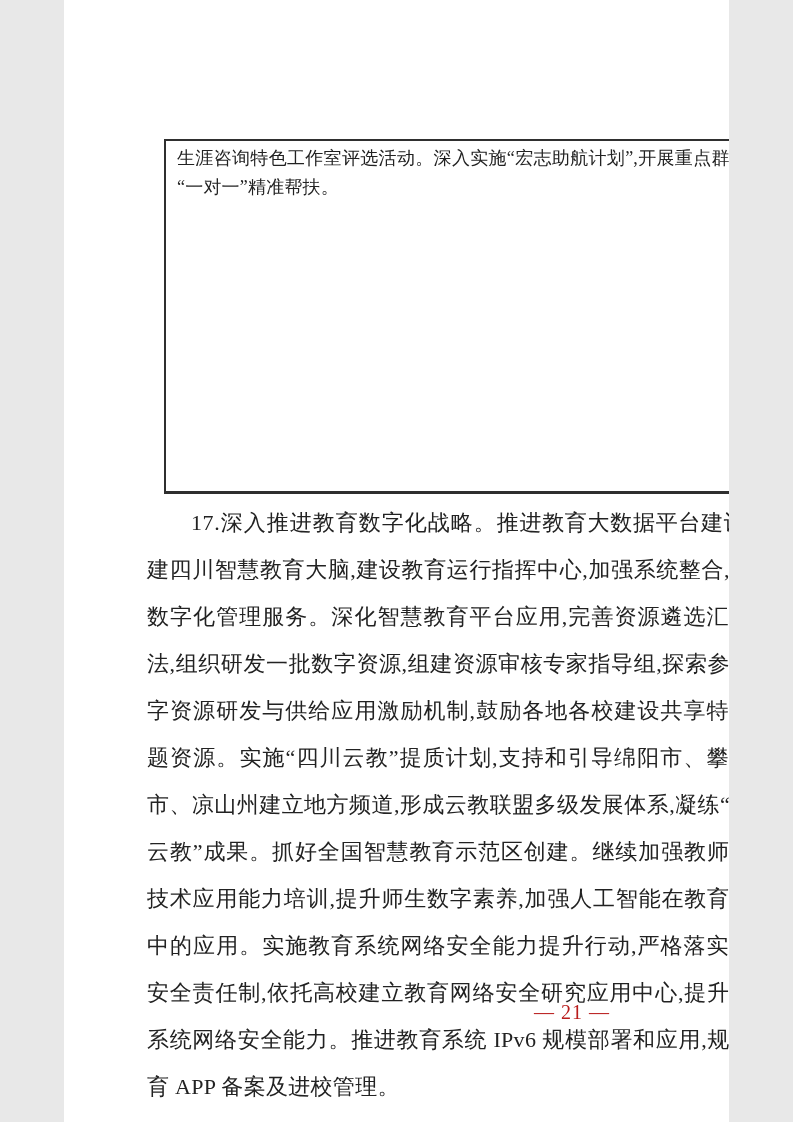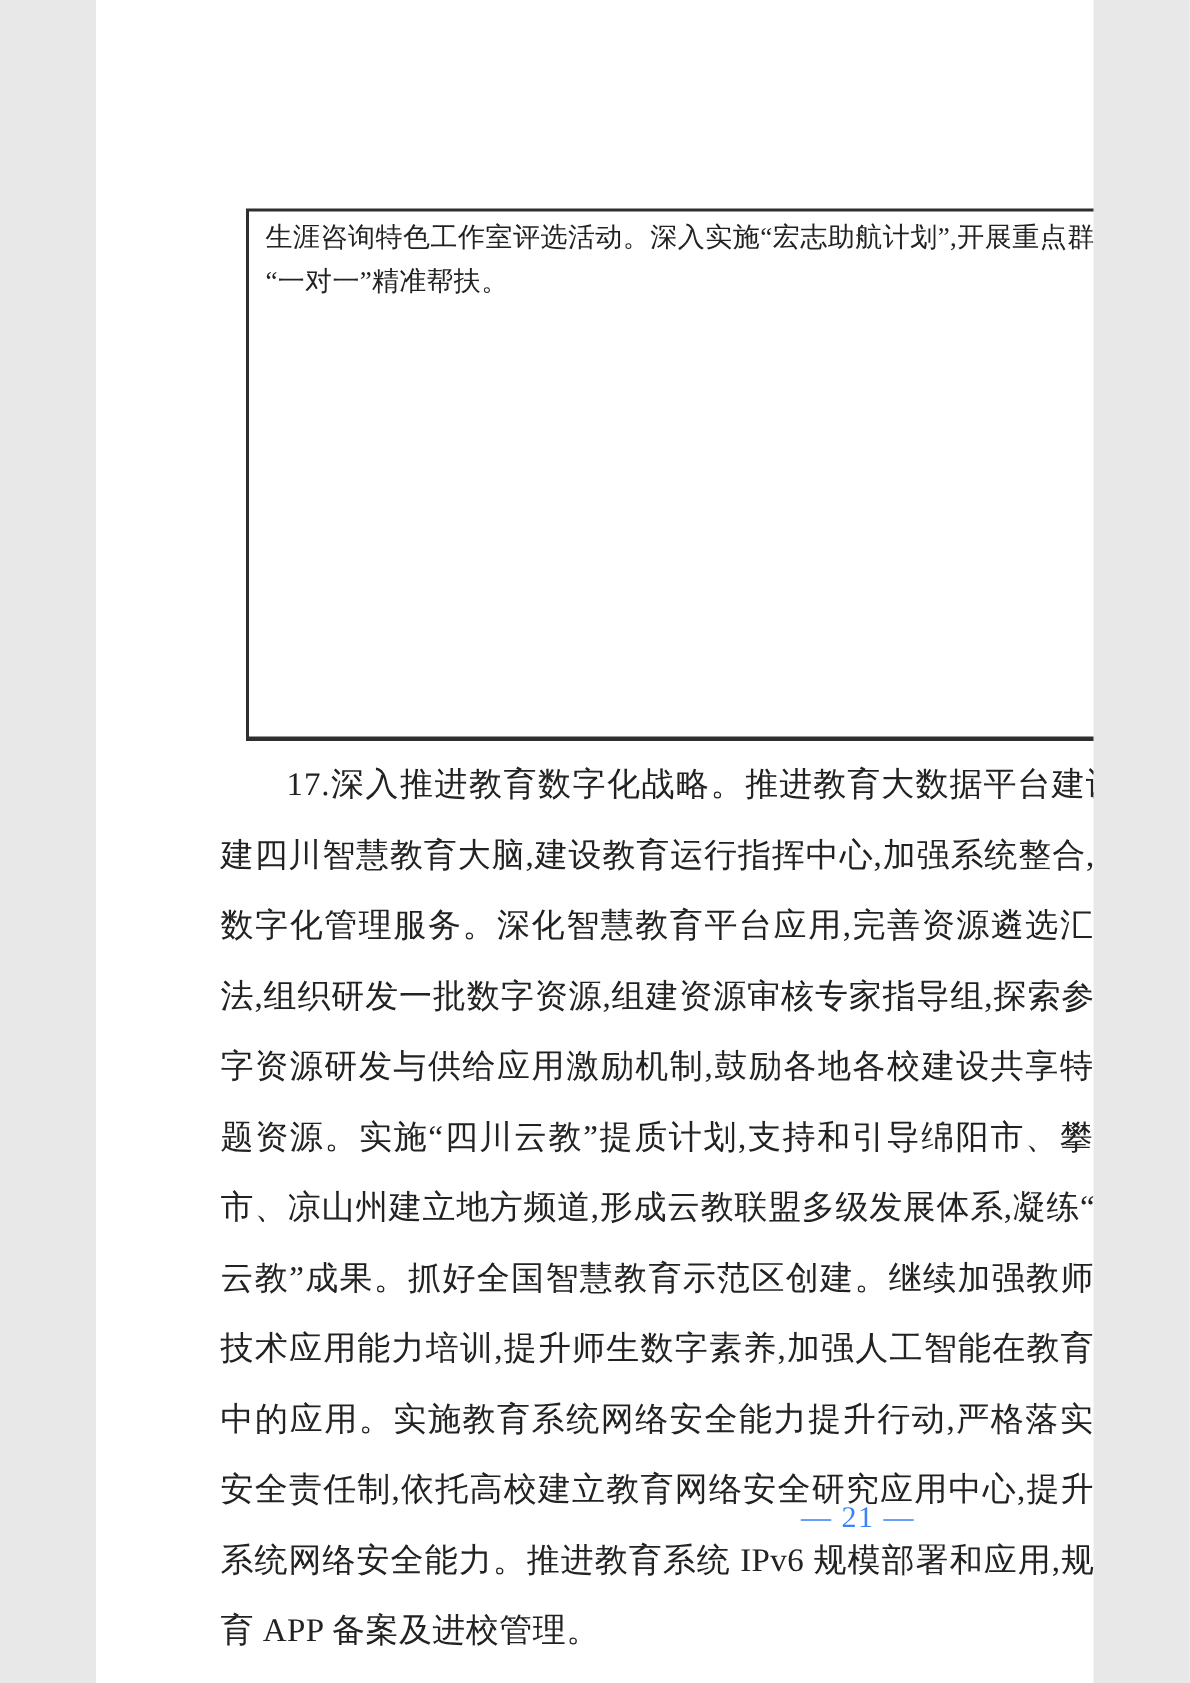--- a/index.html
+++ b/index.html
@@ -54,21 +54,21 @@
   }
   .main-lead { letter-spacing: 0.6px; }
   
   .page-number {
     position: absolute;
     top: 999px;
     right: 119px;
     font-size: 20px;
     line-height: 26px;
     letter-spacing: 1px;
-    color: #3b82f6;
+    color: #b91c1c;
   }
 </style>
 </head>
 <body>
 
 <div class="page">
 
   <div class="notice-box">
     <p class="box-para"><span>生涯咨询特色工作室评选活动。深入实施“宏志助航计划”,开展重点群体“一对一”精准帮扶。</span></p>
 

